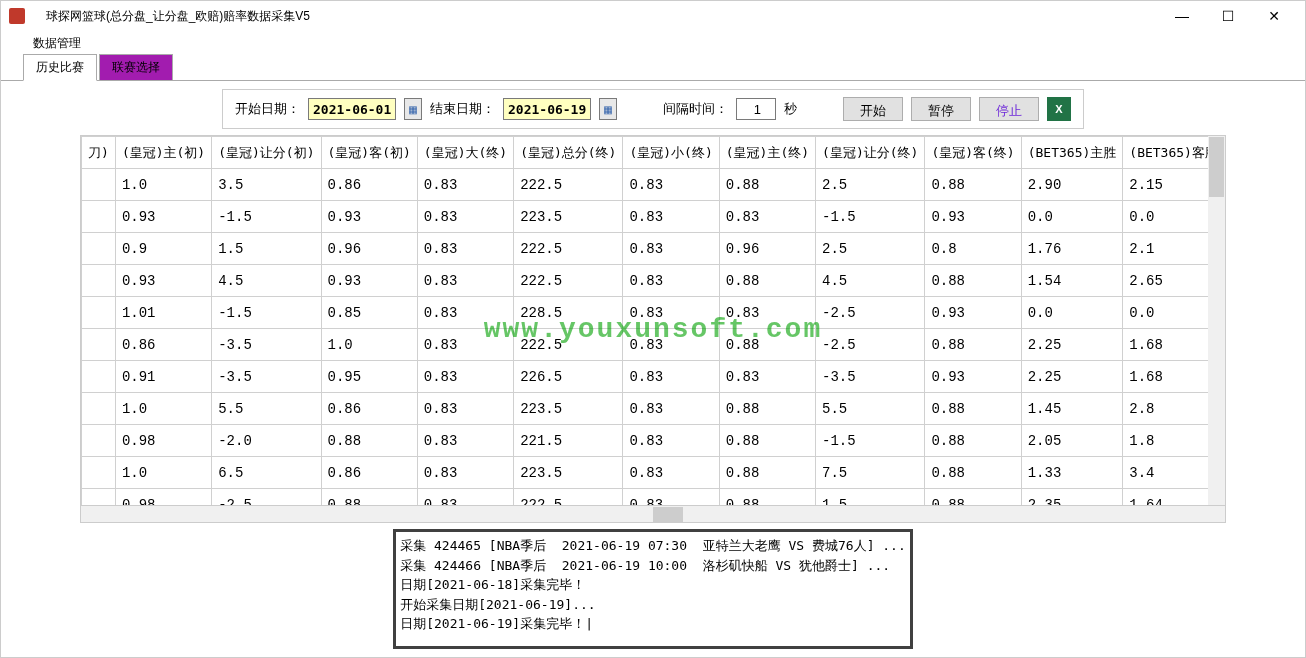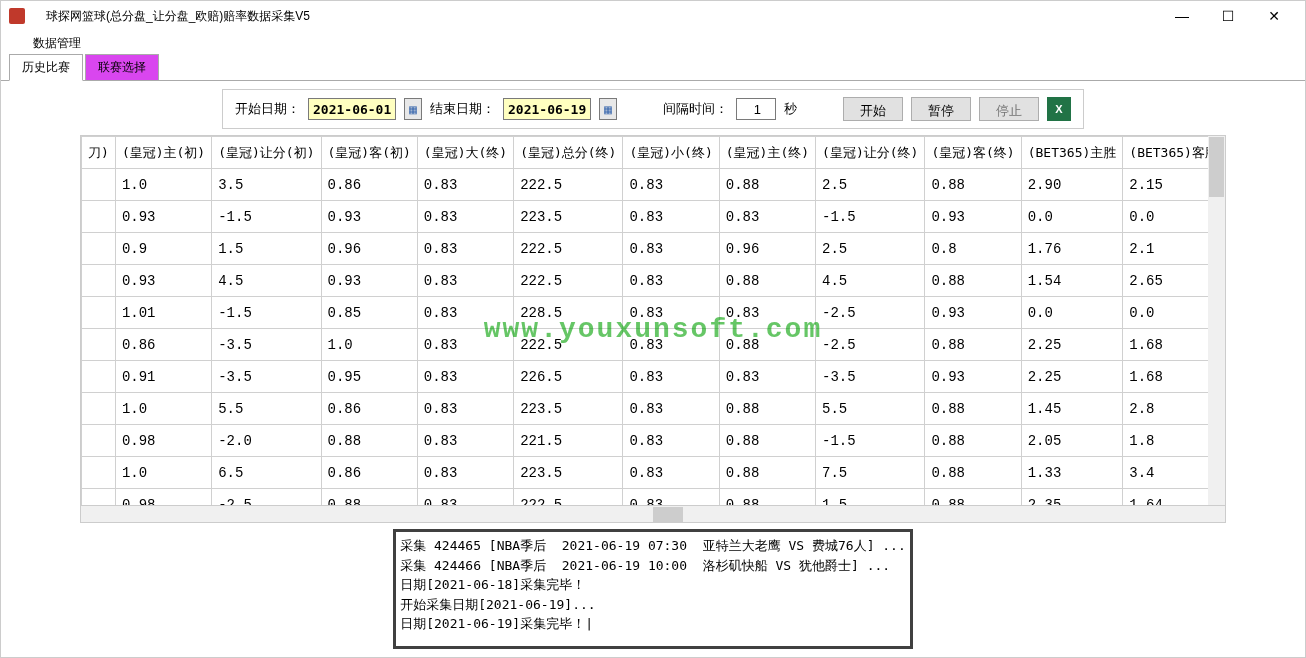--- a/index.html
+++ b/index.html
@@ -6,31 +6,31 @@
 body { font-family: "Microsoft YaHei", SimSun, sans-serif; font-size: 12px; background: #fff; color: #000; }
 .window { width: 1306px; height: 658px; display: flex; flex-direction: column; border: 1px solid #ccc; position: relative; }
 .titlebar { height: 30px; display: flex; align-items: center; padding: 0 8px; background: #fff; }
 .titlebar .icon { width: 16px; height: 16px; margin-right: 6px; background: #c0392b; border-radius: 2px; position: relative; }
 .titlebar .title { flex: 1; font-size: 12px; margin-left: 15px; }
 .winbtns { display: flex; }
 .winbtn { width: 46px; height: 30px; display: flex; align-items: center; justify-content: center; font-size: 14px; background: transparent; border: none; cursor: pointer; }
 .menubar { height: 24px; padding: 0 8px; font-size: 12px; display: flex; align-items: center; margin-left: 20px; }
 .menuitem { padding: 2px 4px; cursor: pointer; }
 .tabrow { height: 26px; display: flex; align-items: flex-end; padding: 0 8px; border-bottom: 1px solid #aaa; }
-.tab { padding: 4px 12px; border: 1px solid #aaa; border-bottom: none; margin-right: 2px; background: #d946ef; cursor: pointer; font-size: 12px; position: relative; }
-.tab.active { background: #fff; border-bottom: 1px solid #fff; margin-bottom: -1px; }
+.tab { padding: 4px 12px; border: 1px solid #aaa; border-bottom: none; margin-right: 2px; background: #a21caf; cursor: pointer; font-size: 12px; position: relative; }
+.tab.active { background: #fff; border-bottom: 1px solid #fff; margin-bottom: -1px; margin-left: 14px; }
 .content { flex: 1; display: flex; flex-direction: column; padding: 8px; overflow: hidden; align-items: center; }
 .toolbar { height: 40px; display: flex; align-items: center; justify-content: center; gap: 8px; border: 1px solid #ccc; margin-bottom: 6px; padding: 0 12px; }
 .toolbar label { font-size: 13px; }
 .dateinput { width: 88px; height: 22px; border: 1px solid #7a7a7a; background: #ffffc0; font-family: monospace; font-size: 13px; padding: 8px 4px; font-weight: bold; }
 .datepick { width: 18px; height: 22px; border: 1px solid #7a7a7a; background: #e8e8e8; display: flex; align-items: center; justify-content: center; cursor: pointer; font-size: 10px; color: #2a5ca8; }
 .spinner { width: 40px; height: 22px; border: 1px solid #7a7a7a; text-align: right; padding: 0 14px 0 4px; font-size: 13px; position: relative; }
 .spinner::after { content: "▴\A▾"; white-space: pre; position: absolute; right: 1px; top: 0; font-size: 7px; line-height: 9px; }
 .btn { height: 24px; padding: 4px 16px; border: 1px solid #adadad; background: #e1e1e1; cursor: pointer; font-size: 13px; font-family: Liberation Mono, monospace; }
-.btn:disabled { color: #737373; }
+.btn:disabled { color: #6d28d9; }
 .excelbtn { width: 24px; height: 24px; background: #217346; color: #fff; display: flex; align-items: center; justify-content: center; font-weight: bold; font-size: 11px; cursor: pointer; border: none; }
 .tablewrap { flex: 1; overflow: hidden; border: 1px solid #ccc; position: relative; }
 .tablescroll { overflow: auto; height: calc(100% - 17px); }
 table { border-collapse: collapse; width: 100%; font-family: SimSun, monospace; font-size: 14px; }
 th, td { border: 1px solid #d0d0d0; padding: 6px 6px; text-align: left; white-space: nowrap; height: 32px; }
 th { background: #fff; font-weight: normal; font-size: 13px; text-align: center; }
 td { font-family: "Courier New", monospace; }
 .hscroll { height: 17px; background: #f0f0f0; border-top: 1px solid #ccc; position: relative; }
 .hscroll-thumb { position: absolute; left: 50%; width: 30px; height: 15px; background: #cdcdcd; top: 1px; }
 .vscroll { width: 17px; background: #f0f0f0; position: absolute; right: 0; top: 0; bottom: 17px; }

